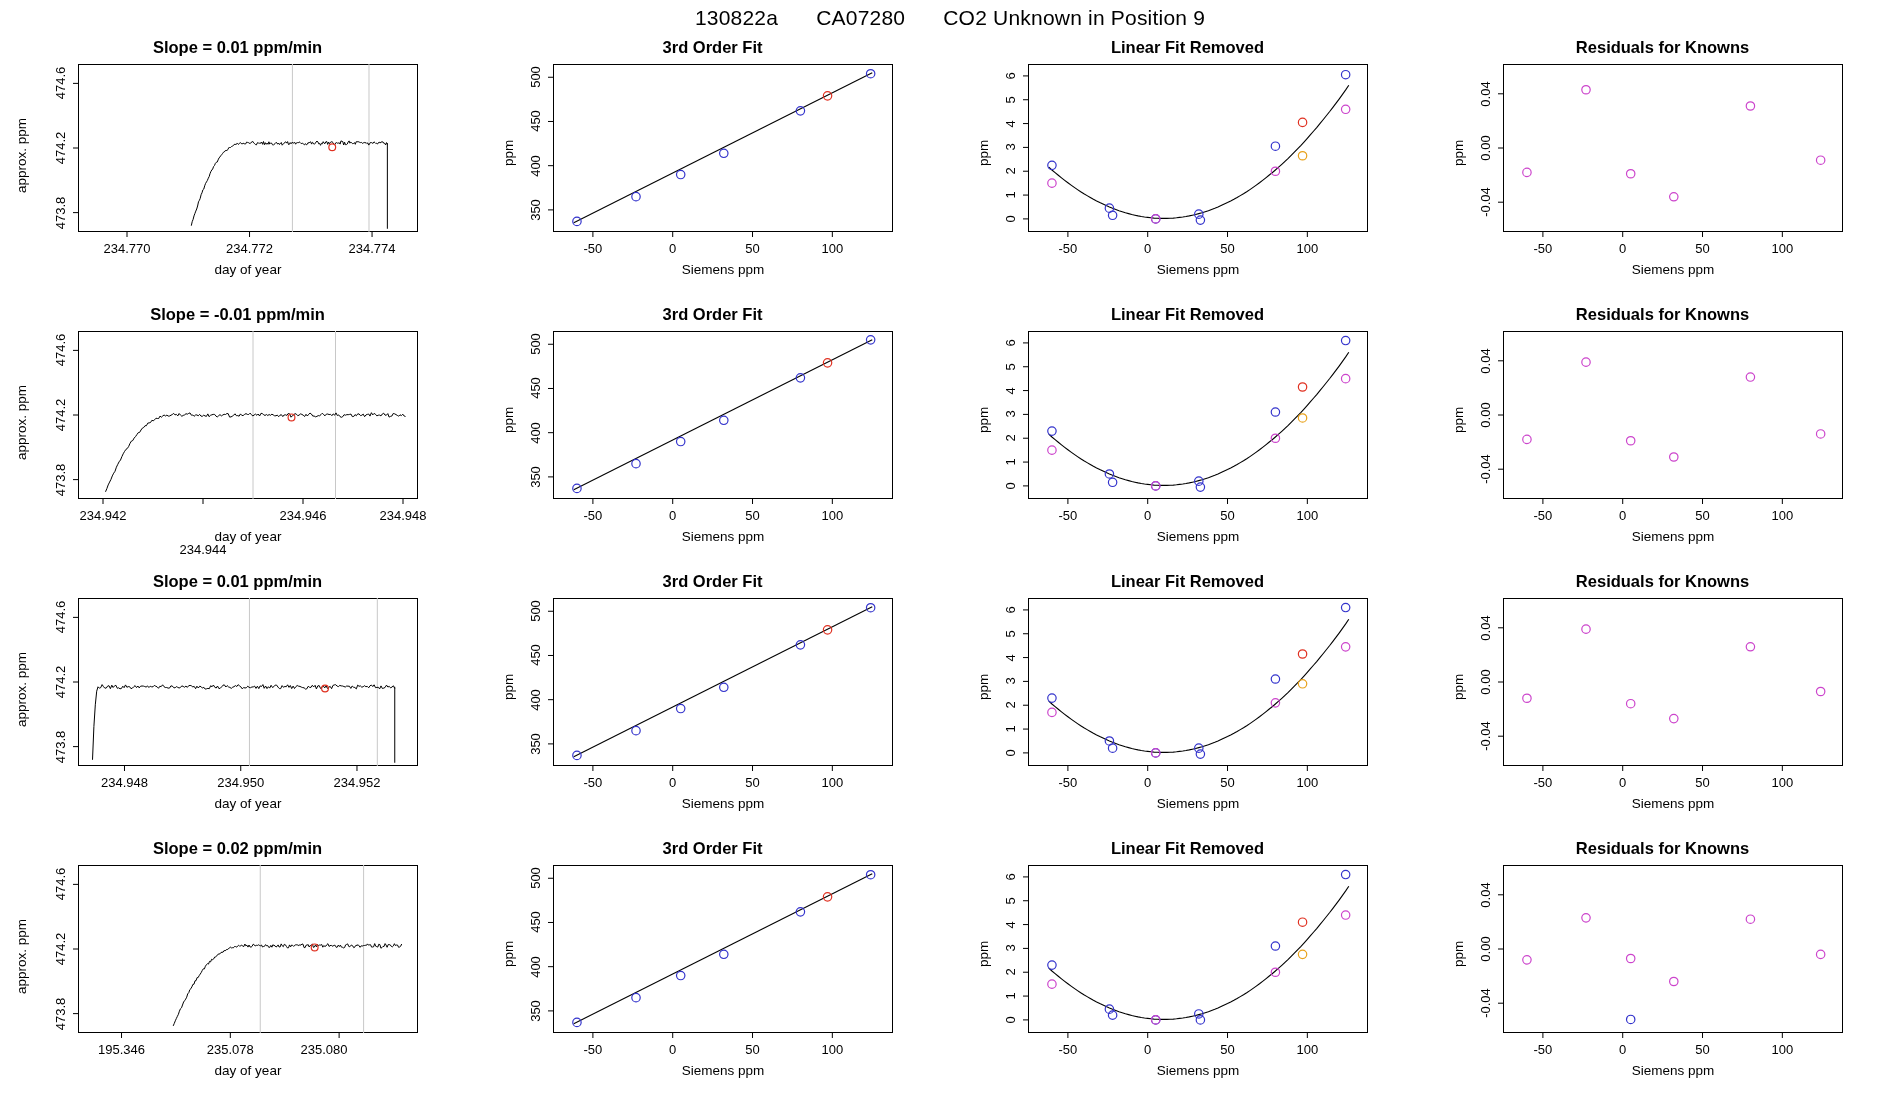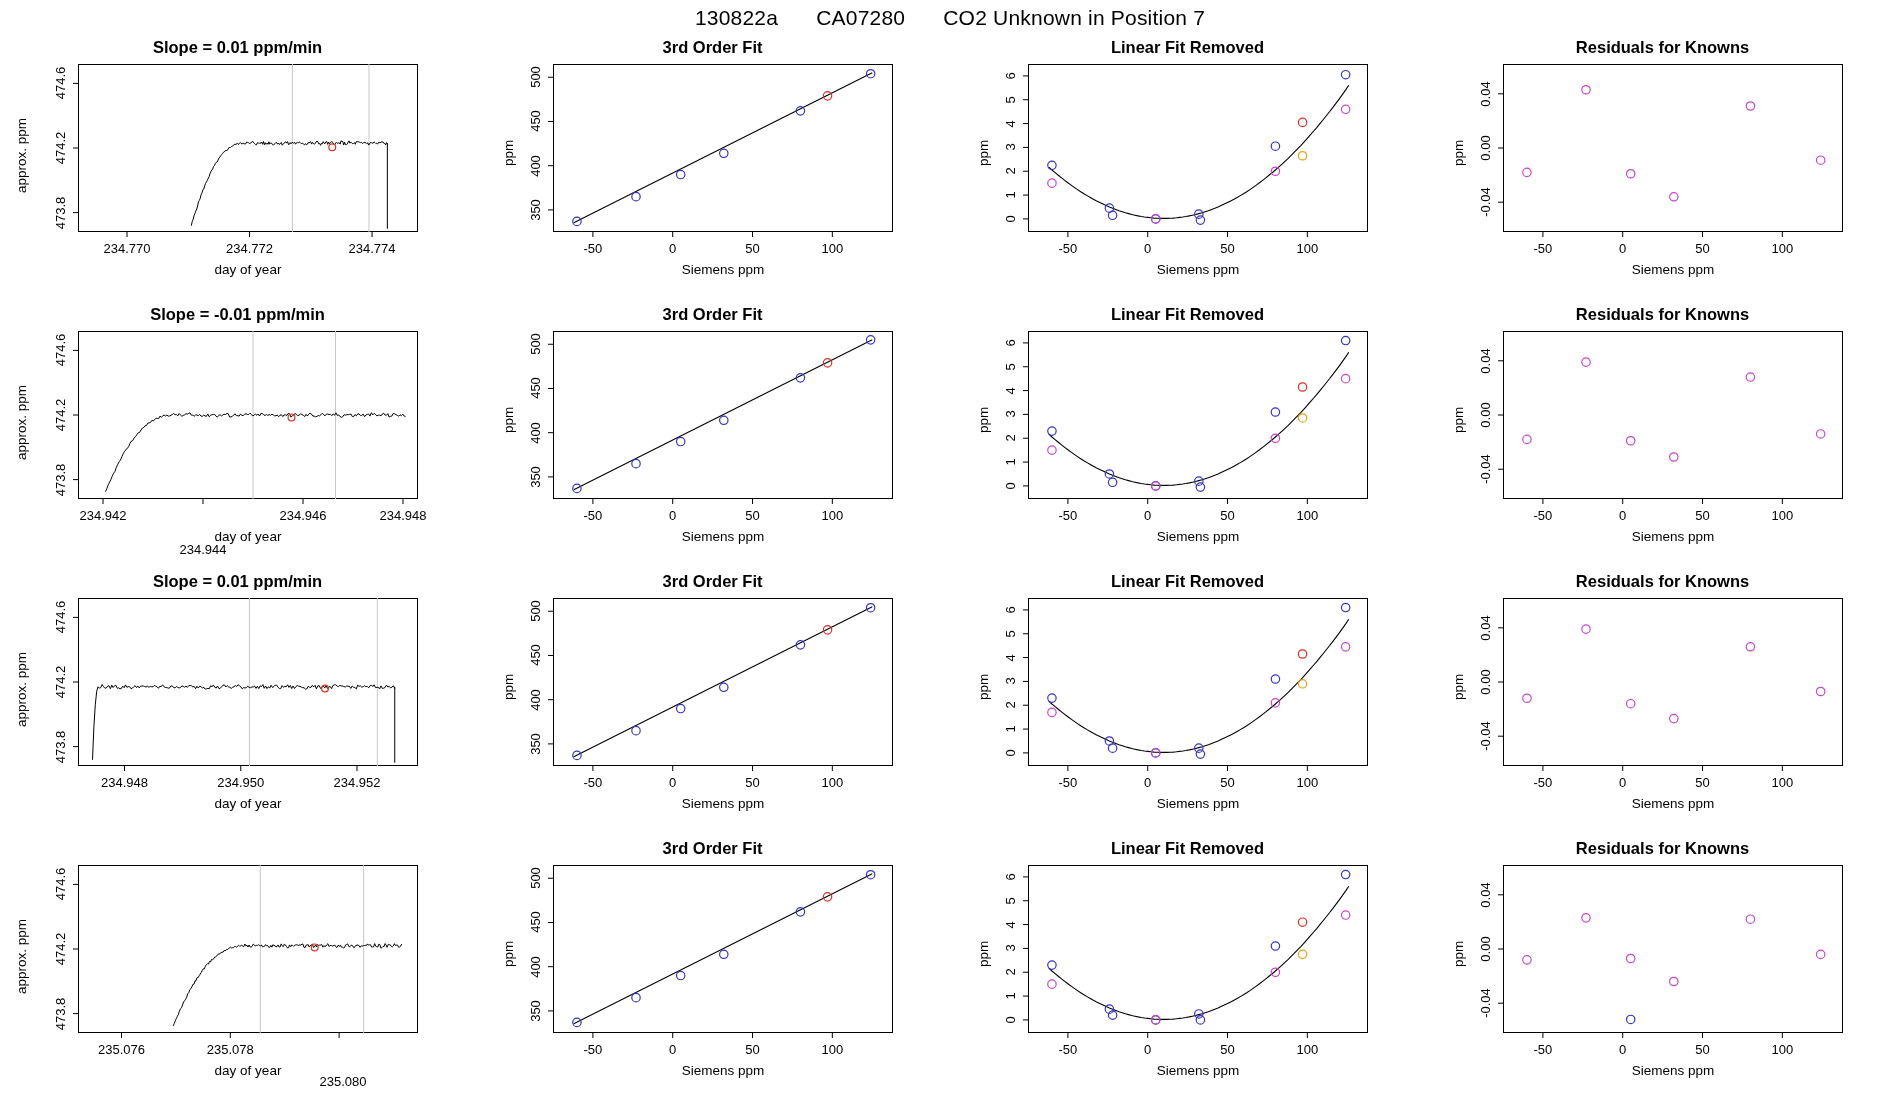--- a/index.html
+++ b/index.html
@@ -42,21 +42,21 @@
 </head>
 <body>
 
 <div id="page">
 
   <div class="main-title">
     <span class="seg">130822a</span>
     <span class="gap"></span>
     <span class="seg">CA07280</span>
     <span class="gap"></span>
-    <span class="seg">CO2 Unknown in Position  7</span>
+    <span class="seg">CO2 Unknown in Position  9</span>
   </div>
 
   <div class="grid" id="grid">
       <div class="row">
         <div class="cell c0">
           <div class="panel-title">Slope =  0.01  ppm/min</div>
           <div class="frame" style="left: 78px; top: 34px; width: 340px; height: 168px;"></div>
           <div class="xtick" style="left: 87.009px; top: 211px; width: 80px;">234.770</div>
           <div class="xtick" style="left: 209.532px; top: 211px; width: 80px;">234.772</div>
           <div class="xtick" style="left: 332.054px; top: 211px; width: 80px;">234.774</div>
@@ -445,24 +445,25 @@
             <circle cx="161.00469483568077" cy="65.16129032258064" r="4.2" fill="none" stroke="#cc44cc" stroke-width="1.2"></circle>
             <circle cx="205.69953051643193" cy="139.67741935483872" r="4.2" fill="none" stroke="#cc44cc" stroke-width="1.2"></circle>
             <circle cx="248.7981220657277" cy="154.5806451612903" r="4.2" fill="none" stroke="#cc44cc" stroke-width="1.2"></circle>
             <circle cx="325.4178403755868" cy="82.7741935483871" r="4.2" fill="none" stroke="#cc44cc" stroke-width="1.2"></circle>
             <circle cx="395.65258215962444" cy="127.48387096774194" r="4.2" fill="none" stroke="#cc44cc" stroke-width="1.2"></circle>
           </svg>
         </div>
       </div>
       <div class="row">
         <div class="cell c0">
-          <div class="frame" style="left: 78px; top: 34px; width: 340px; height: 168px;"></div>
-          <div class="xtick" style="left: 81.52px; top: 211px; width: 80px;">235.076</div>
+          <div class="panel-title">Slope =  0.02  ppm/min</div>
+          <div class="frame" style="left: 78px; top: 34px; width: 340px; height: 168px;"></div>
+          <div class="xtick" style="left: 81.52px; top: 211px; width: 80px;">195.346</div>
           <div class="xtick" style="left: 190.32px; top: 211px; width: 80px;">235.078</div>
-          <div class="xtick" style="left: 303px; top: 211px; width: 80px; margin-top: 32px;">235.080</div>
+          <div class="xtick" style="left: 284px; top: 211px; width: 80px;">235.080</div>
           <div class="ytickrot" style="left: 68px; top: 182.615px; transform: rotate(-90deg) translate(-50%, -100%); transform-origin: left top;">473.8</div>
           <div class="ytickrot" style="left: 68px; top: 118px; transform: rotate(-90deg) translate(-50%, -100%); transform-origin: left top;">474.2</div>
           <div class="ytickrot" style="left: 68px; top: 53.3846px; transform: rotate(-90deg) translate(-50%, -100%); transform-origin: left top;">474.6</div>
           <div class="axis-label" style="left: 78px; width: 340px; top: 232px;">day of year</div>
           <div class="ylab" style="left: 14px; top: 163px;">approx. ppm</div>
           <svg width="475" height="267">
             <line x1="121.51999999993815" x2="121.51999999993815" y1="202" y2="207" stroke="#000" stroke-width="1"></line>
             <line x1="230.3200000005566" x2="230.3200000005566" y1="202" y2="207" stroke="#000" stroke-width="1"></line>
             <line x1="339.1200000011751" x2="339.1200000011751" y1="202" y2="207" stroke="#000" stroke-width="1"></line>
             <line y1="182.61538461538427" y2="182.61538461538427" x1="78" x2="73" stroke="#000" stroke-width="1"></line>

